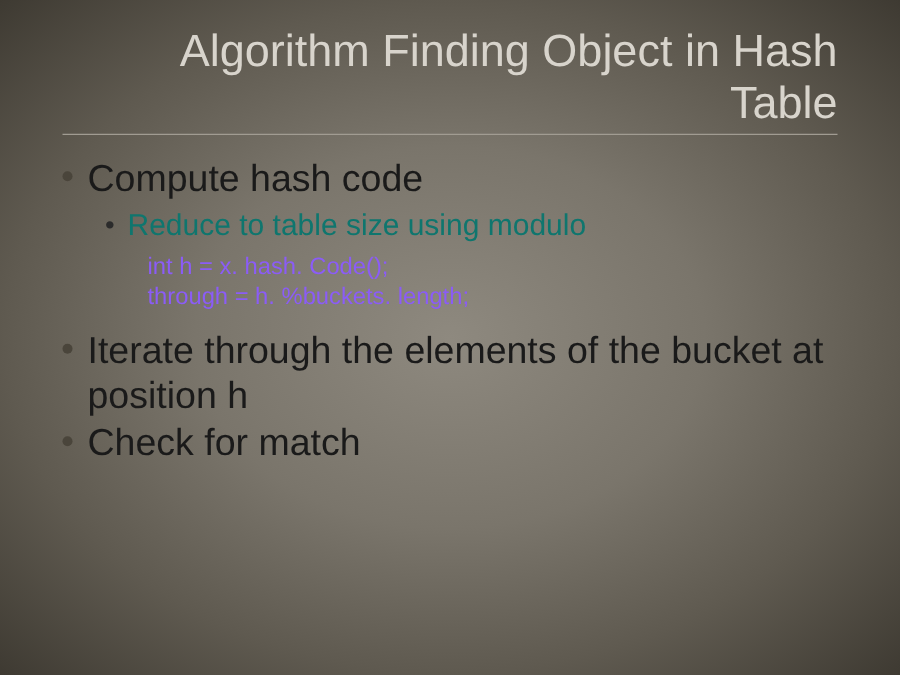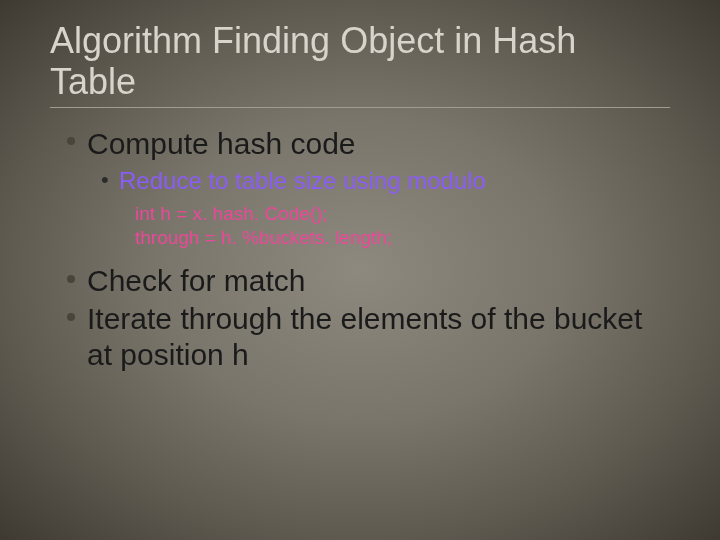--- a/index.html
+++ b/index.html
@@ -16,34 +16,34 @@
   }
   .slide {
     padding: 20px 50px 30px 50px;
     box-sizing: border-box;
     width: 100%;
     height: 100%;
   }
   .title {
     font-size: 36px;
     color: #d8d4cc;
-    text-align: left;
+    text-align: right;
     line-height: 1.15;
     margin-bottom: 4px;
     font-weight: 500;
   }
   .underline {
     border: none;
     border-top: 1px solid #a19c92;
     margin: 4px 0 18px 0;
   }
   .level1 {
     list-style: none;
     padding: 0;
-    margin: 17px;
+    margin: 0;
   }
   .level1 > li {
     position: relative;
     padding-left: 20px;
     font-size: 30px;
     color: #1a1a1a;
     margin-bottom: 2px;
     line-height: 1.2;
   }
   .level1 > li::before {
@@ -58,38 +58,38 @@
   }
   .level2 {
     list-style: none;
     padding: 0;
     margin: 4px 0 6px 14px;
   }
   .level2 > li {
     position: relative;
     padding-left: 18px;
     font-size: 24px;
-    color: #8b5cf6;
+    color: #0f766e;
     line-height: 1.25;
   }
   .level2 > li::before {
     content: "•";
     position: absolute;
     left: 0;
     top: 0;
     color: #2b2b2b;
     font-size: 22px;
   }
   .codeblock {
     margin: 6px 0 12px 48px;
     padding: 0;
   }
   .codeblock > div {
     font-size: 19px;
-    color: #ec4899;
+    color: #8b5cf6;
     line-height: 1.3;
   }
 </style>
 </head>
 <body>
 
 <div class="slide">
 
   <div class="title">Algorithm Finding Object in Hash Table</div>
   <hr class="underline">
@@ -103,22 +103,22 @@
           <span>Reduce to table size using modulo</span>
         </li>
       </ul>
       <div class="codeblock">
         <div>int h = x. hash. Code();</div>
         <div>through = h. %buckets. length;</div>
       </div>
     </li>
 
     <li>
-      <span>Check for match</span>
+      <span>Iterate through the elements of the bucket at position h</span>
     </li>
 
     <li>
-      <span>Iterate through the elements of the bucket at position h</span>
+      <span>Check for match</span>
     </li>
 
   </ul>
 
 </div>
 
 </body></html>

